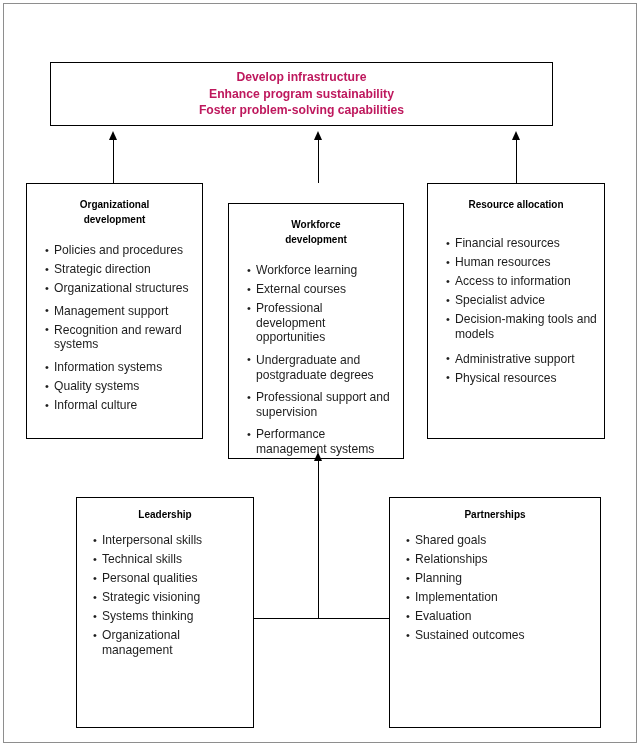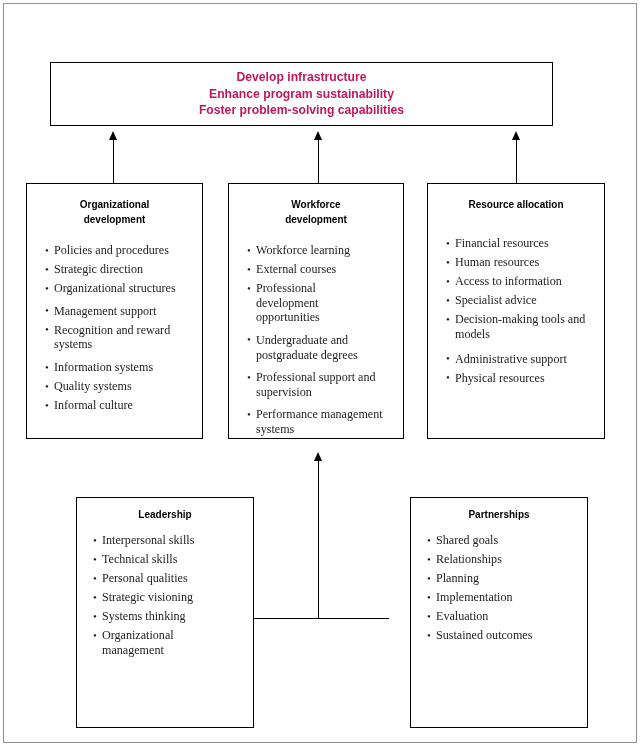--- a/index.html
+++ b/index.html
@@ -53,36 +53,35 @@
     font-size: 12.2px;
     line-height: 16.5px;
     color: #be185d;
   }
   .pillar {
     top: 183px;
     height: 256px;
     padding-top: 13px;
   }
   .pillar.p1 { left: 26px;  width: 177px; }
-  .pillar.p2 { left: 228px; width: 176px; }
+  .pillar.p2 { left: 228px; width: 176px; margin-top: 20px; }
   .pillar.p3 { left: 427px; width: 178px; }
 
   .base {
     top: 497px;
     height: 231px;
     padding-top: 9px;
   }
   .base.b1 { left: 76px;  width: 178px; }
-  .base.b2 { left: 410px; width: 178px; }
+  .base.b2 { left: 389px; width: 212px; }
 
   ul.bullets {
     list-style: none;
     margin: 0;
     padding: 0;
-    font-family: Liberation Serif, serif;
   }
   .pillar ul.bullets { margin-top: 16px; padding-left: 18px; }
   .base ul.bullets   { margin-top: 11px; padding-left: 16px; }
   .pillar.p3 ul.bullets { margin-top: 24px; }
 
   ul.bullets li {
     position: relative;
     font-size: 12.1px;
     line-height: 14.6px;
     color: #1d1d1d;

